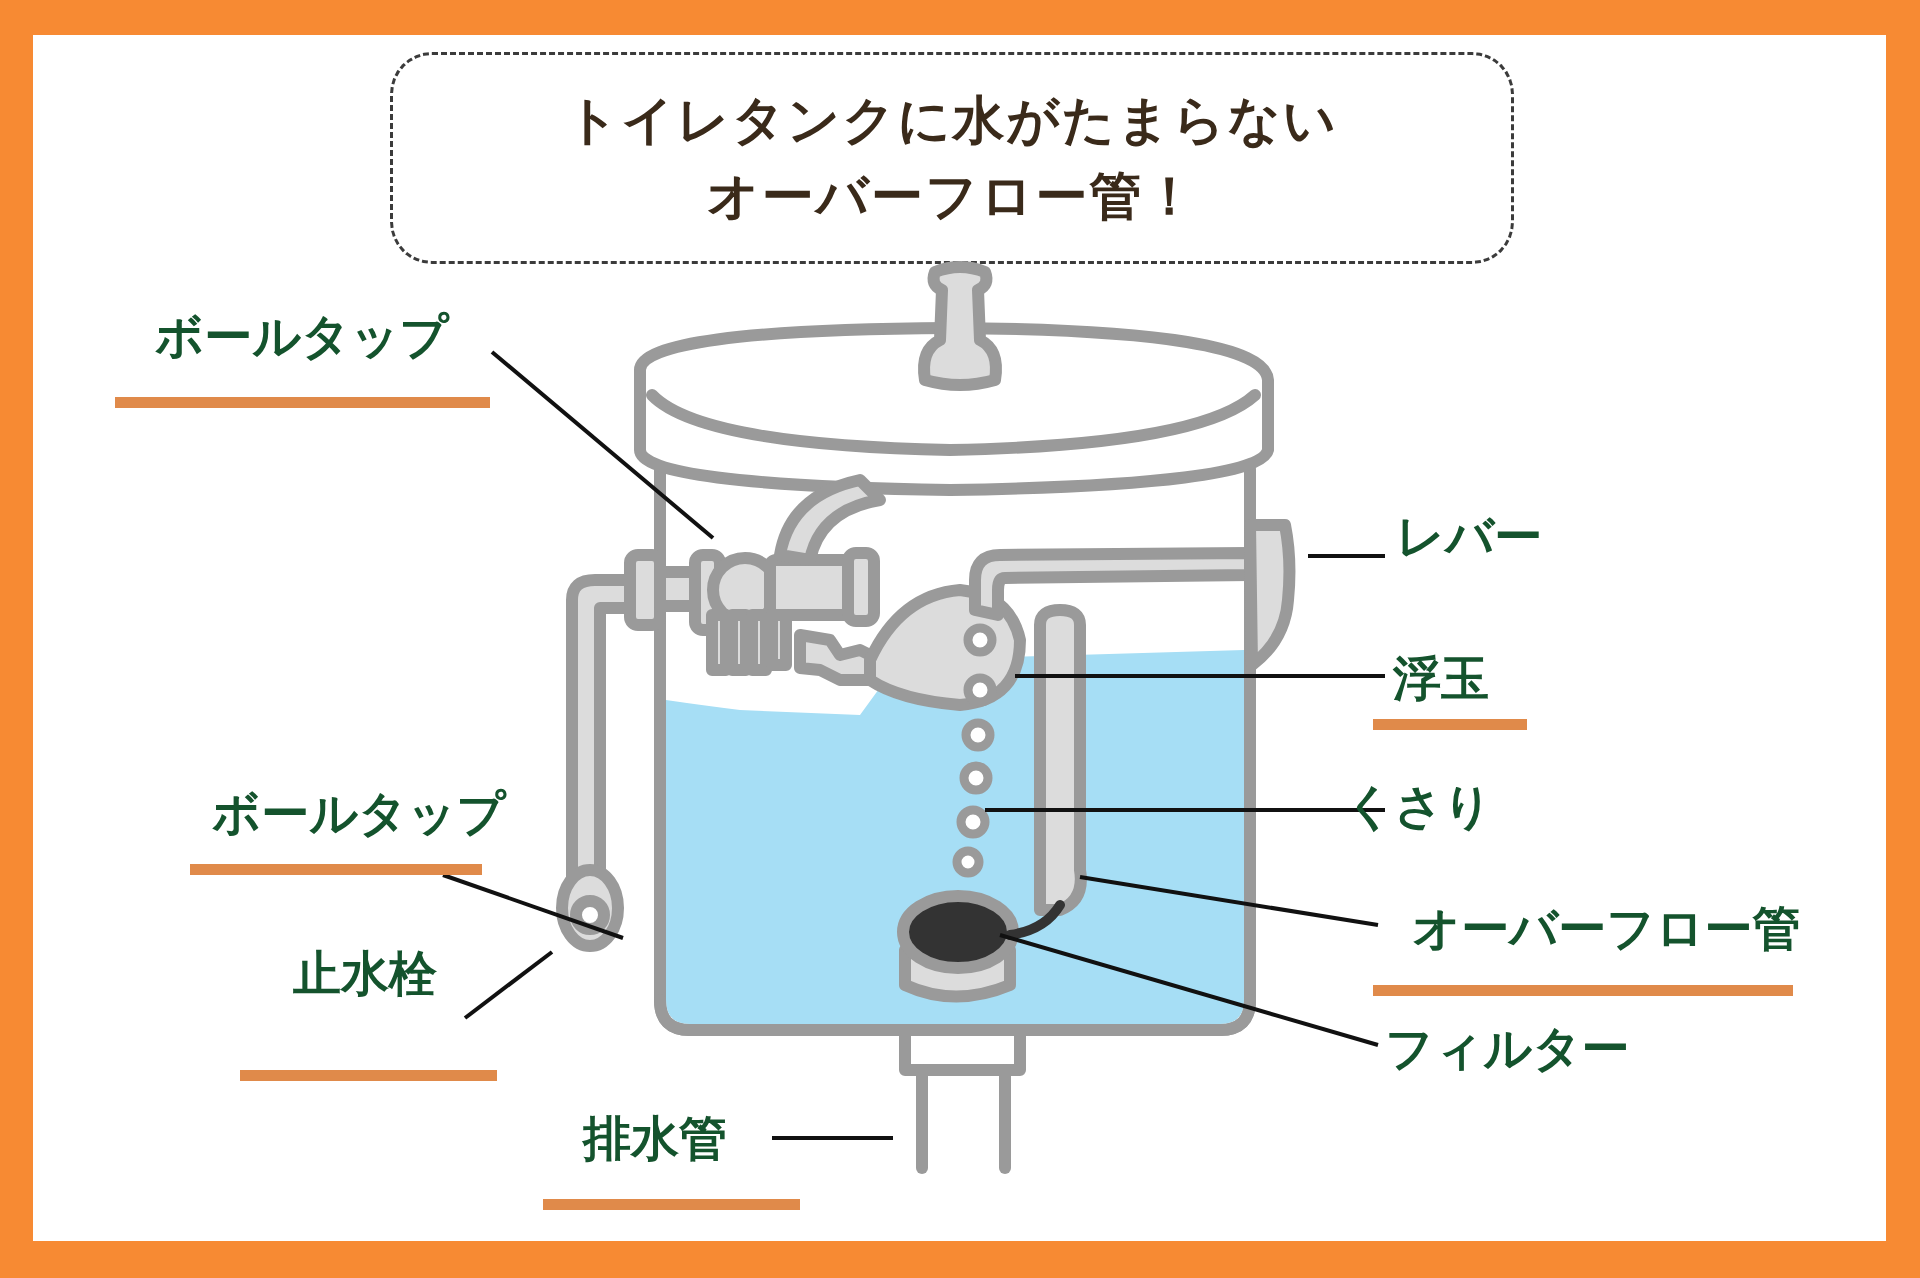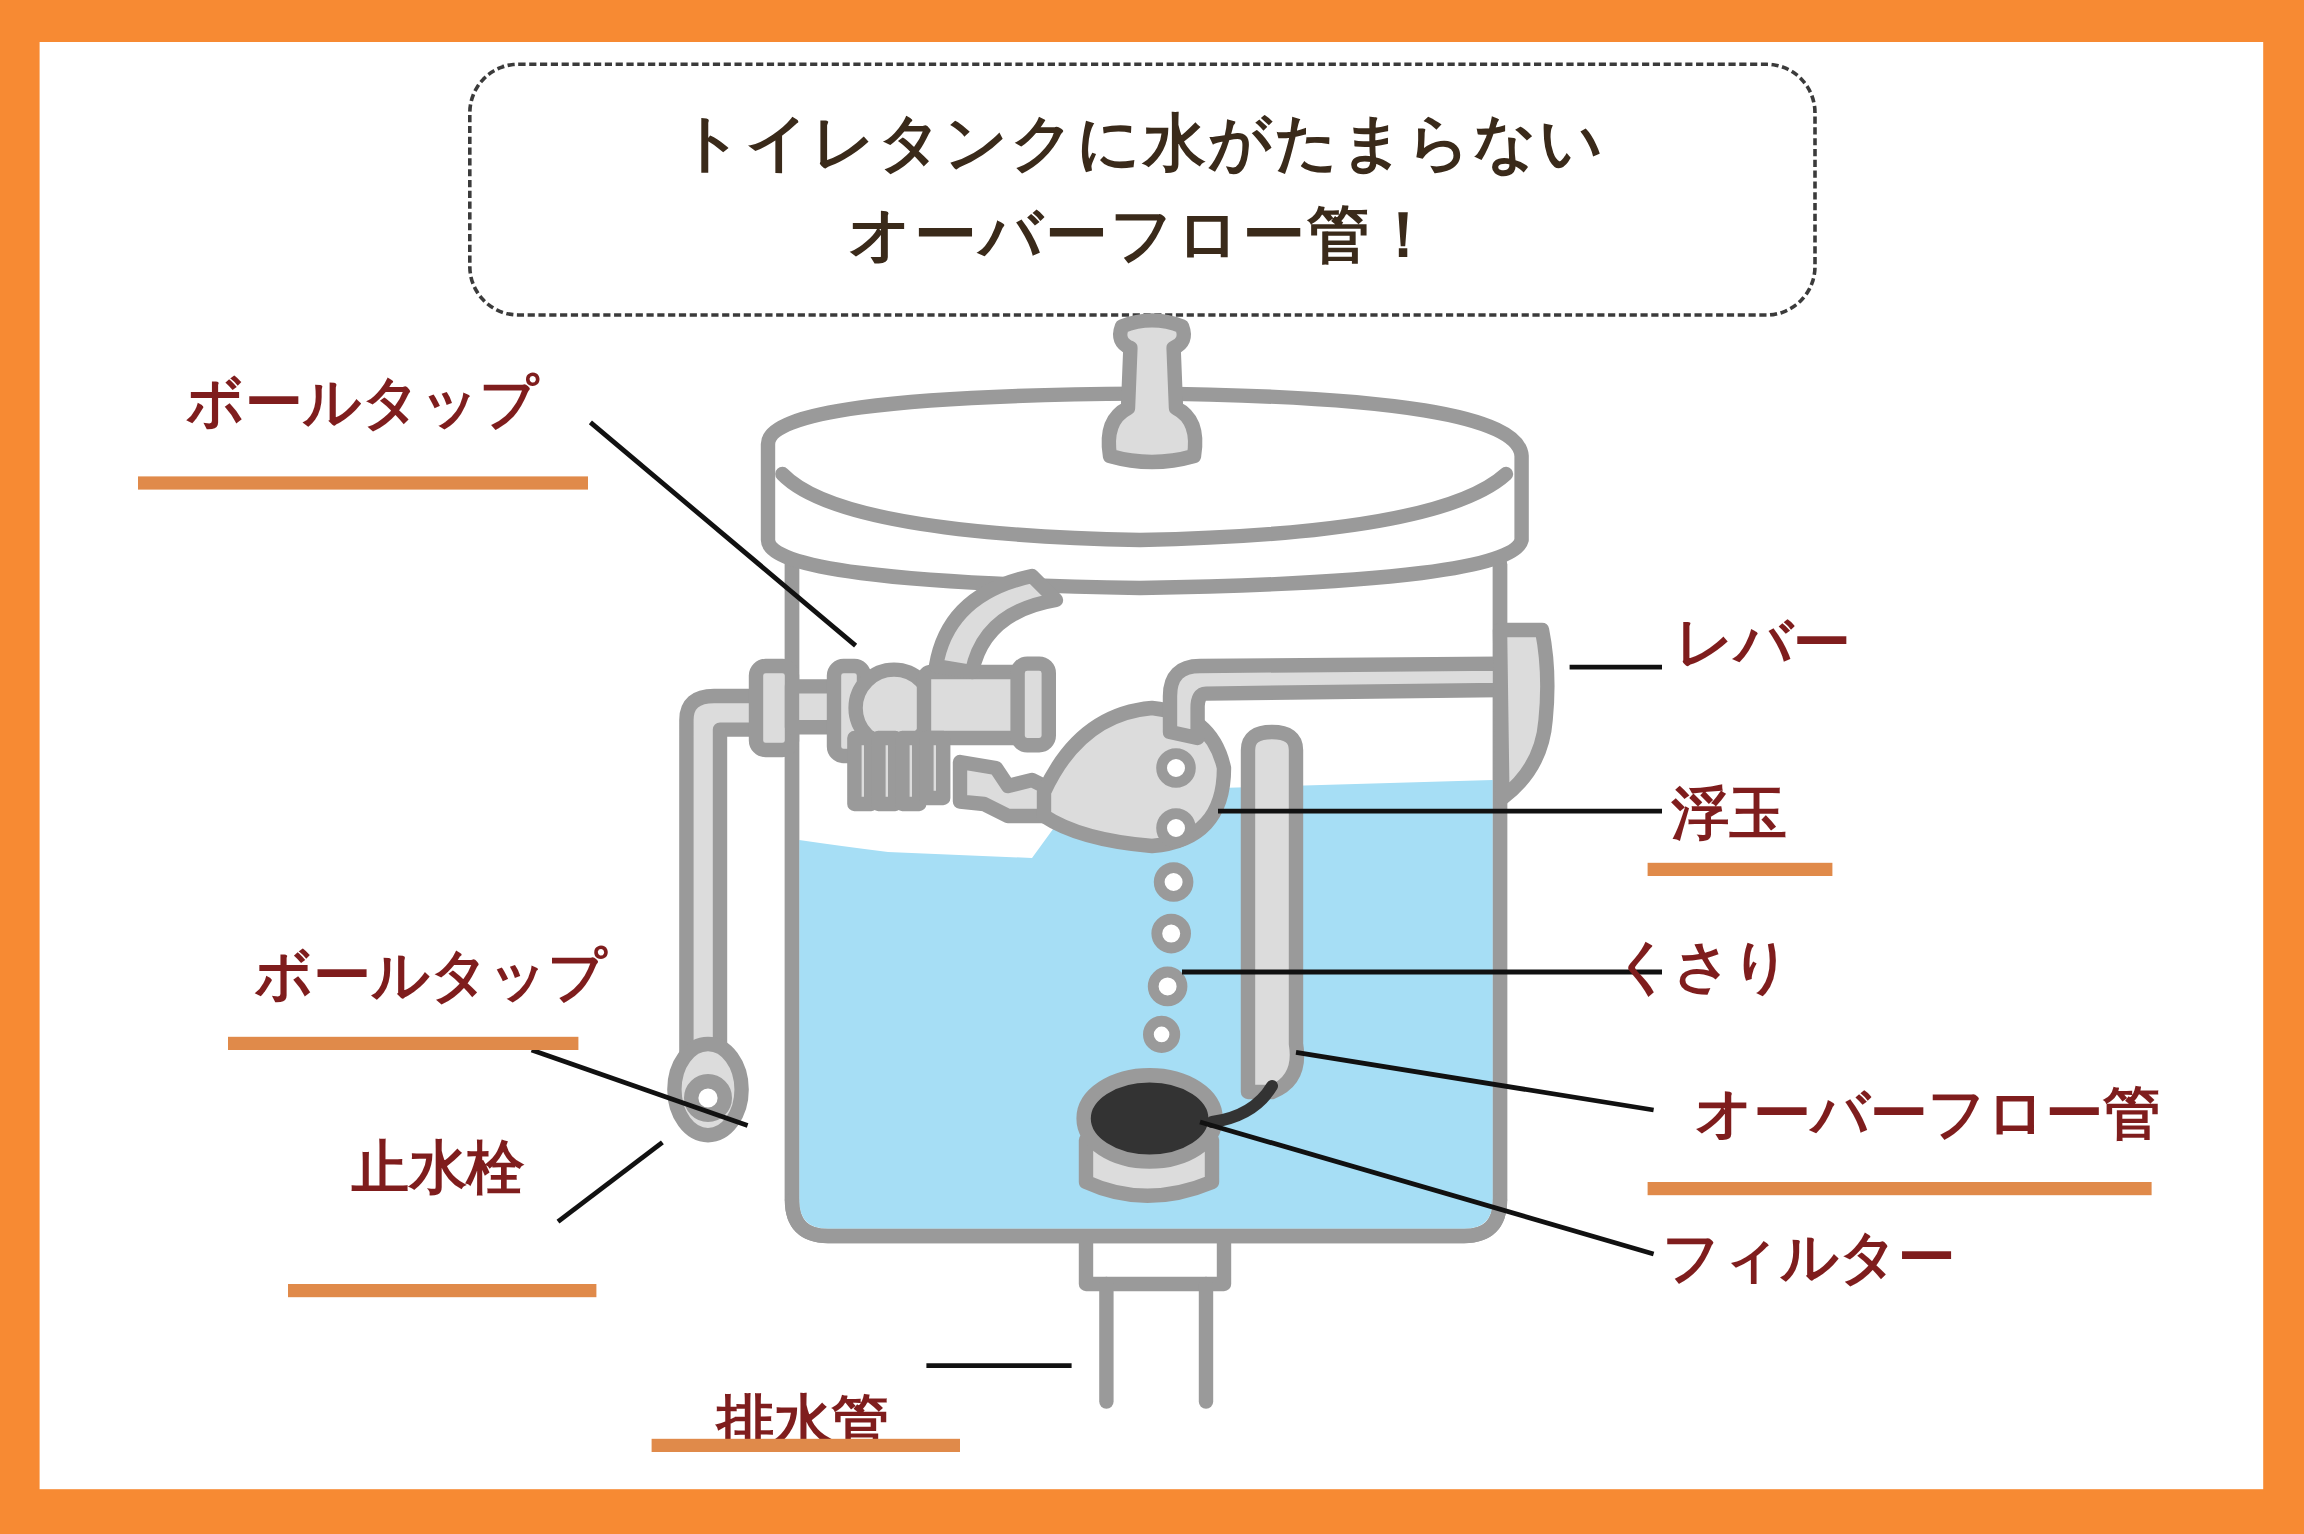--- a/index.html
+++ b/index.html
@@ -16,21 +16,21 @@
     position:absolute; left:390px; top:52px; width:1124px; height:212px;
     border:3px dashed #3b3b3b; border-radius:42px; box-sizing:border-box;
     display:flex; flex-direction:column; align-items:center; justify-content:center;
   }
   .title-line {
     color:#3a2a1a; font-weight:bold; font-size:52px; line-height:76px;
     letter-spacing:2px; white-space:nowrap;
   }
   svg.diagram { position:absolute; left:0; top:0; }
   .label {
-    position:absolute; color:#7f1d1d; font-size:48px; font-weight:bold;
+    position:absolute; color:#14532d; font-size:48px; font-weight:bold;
     line-height:52px; white-space:nowrap;
   }
   .underline { position:absolute; height:11px; }
 </style>
 </head>
 <body>
 
 <div class="frame"></div>
 
 <div class="title-box">
@@ -139,14 +139,14 @@
 <div class="underline" style="left:1373px; top:985px; width:420px; background:#E08A4A;"></div>
 
 <div class="label" style="left:1385px; top:1022px;">フィルター</div>
 
 <div class="label" style="left:212px; top:787px;">ボールタップ</div>
 <div class="underline" style="left:190px; top:864px; width:292px; background:#E08A4A;"></div>
 
 <div class="label" style="left:293px; top:947px;">止水栓</div>
 <div class="underline" style="left:240px; top:1070px; width:257px; background:#E08A4A;"></div>
 
-<div class="label" style="left:597px; top:1112px;margin-top:47px;">排水管</div>
+<div class="label" style="left:583px; top:1112px;">排水管</div>
 <div class="underline" style="left:543px; top:1199px; width:257px; background:#E08A4A;"></div>
 
 </body></html>

